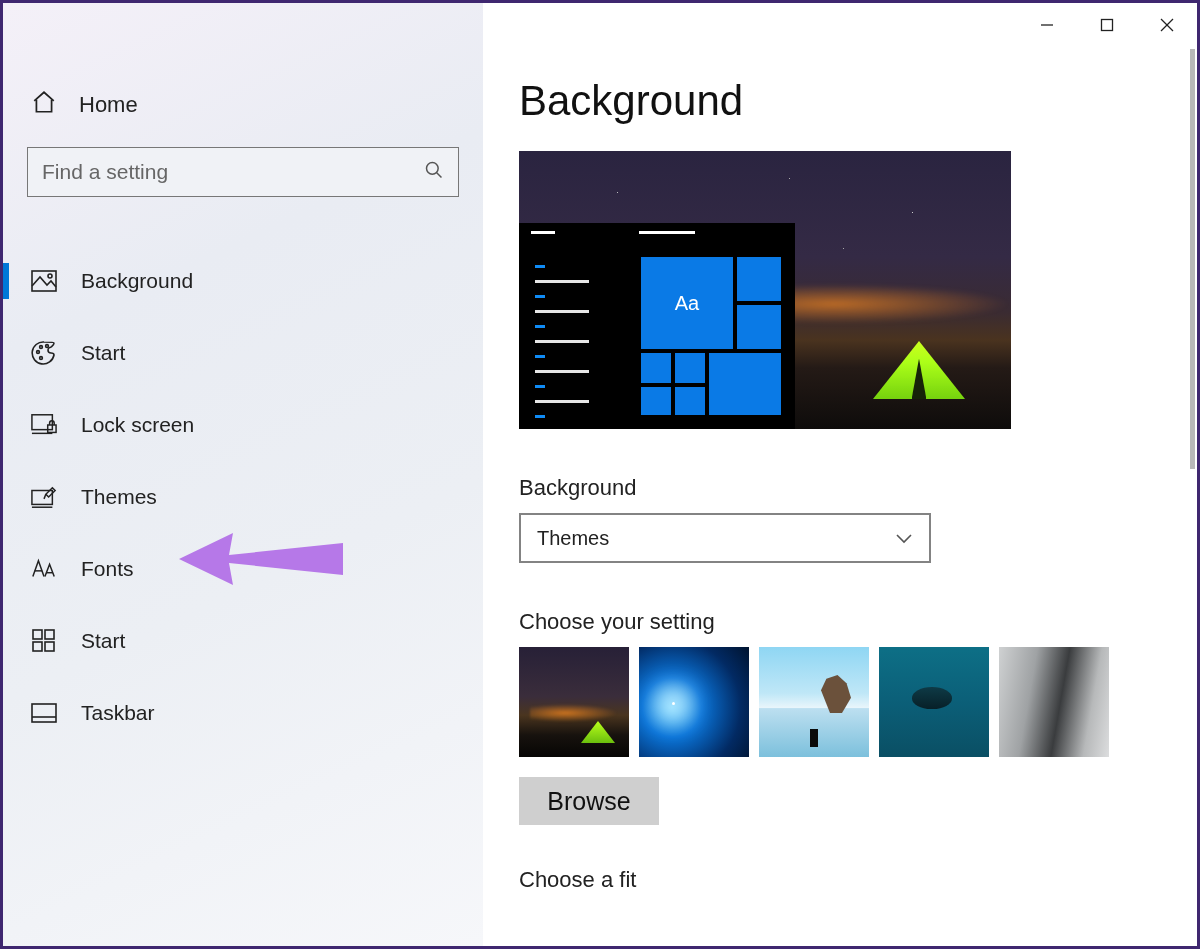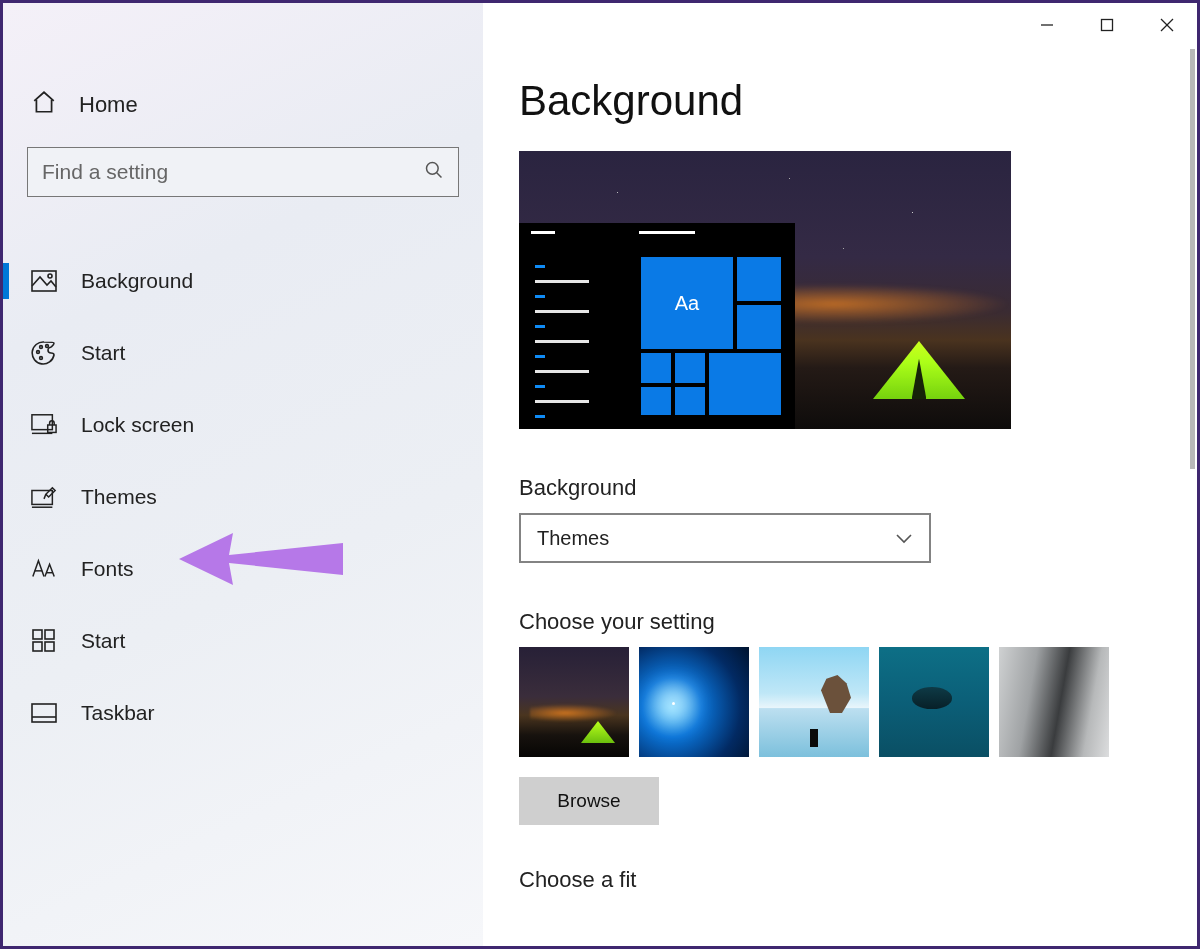--- a/index.html
+++ b/index.html
@@ -127,21 +127,21 @@
   .thumb2::before{content:"";position:absolute;left:30%;top:50%;width:3px;height:3px;background:#fff;border-radius:50%;box-shadow:0 0 22px 14px rgba(190,235,255,.9);}
   .thumb3 { background: linear-gradient(180deg,#8fd6f3 0%, #bfe7f7 42%, #e8f5fb 55%, #bcdff0 56%, #7cc0dc 100%); }
   .thumb3::after{content:"";position:absolute;right:18px;top:28px;width:30px;height:38px;background:#6b513b;clip-path:polygon(30% 100%,0% 40%,18% 10%,55% 0%,85% 22%,100% 60%,70% 100%);}  
   .thumb3::before{content:"";position:absolute;left:50%;bottom:10px;width:8px;height:18px;background:#0a0a0a;transform:translateX(-50%);}
   .thumb4 { background: linear-gradient(180deg,#0d6f86 0%, #0b5f78 50%, #0a4f64 100%); }
   .thumb4::after{content:"";position:absolute;left:30%;top:36%;width:40px;height:22px;background:linear-gradient(180deg,#0e3a46,#072028);border-radius:50% 50% 48% 48%;}
   .thumb5 { background: linear-gradient(100deg,#cfd1d2 0%, #9fa2a4 30%, #3a3c3e 55%, #b7b9ba 80%, #dcddde 100%); }
 
   .browse-btn {
     margin-top: 20px; width: 140px; height: 48px; background: #cfcfcf; border: none;
-    font-size: 19px; color: #111; display: flex; align-items: center; justify-content: center;
+    font-size: 25px; color: #111; display: flex; align-items: center; justify-content: center;
   }
 
   
   .vscroll {
     position: absolute; top: 46px; right: 2px; width: 5px; height: 420px; background: #b8b8b8;
   }
 </style>
 </head>
 <body>
 

